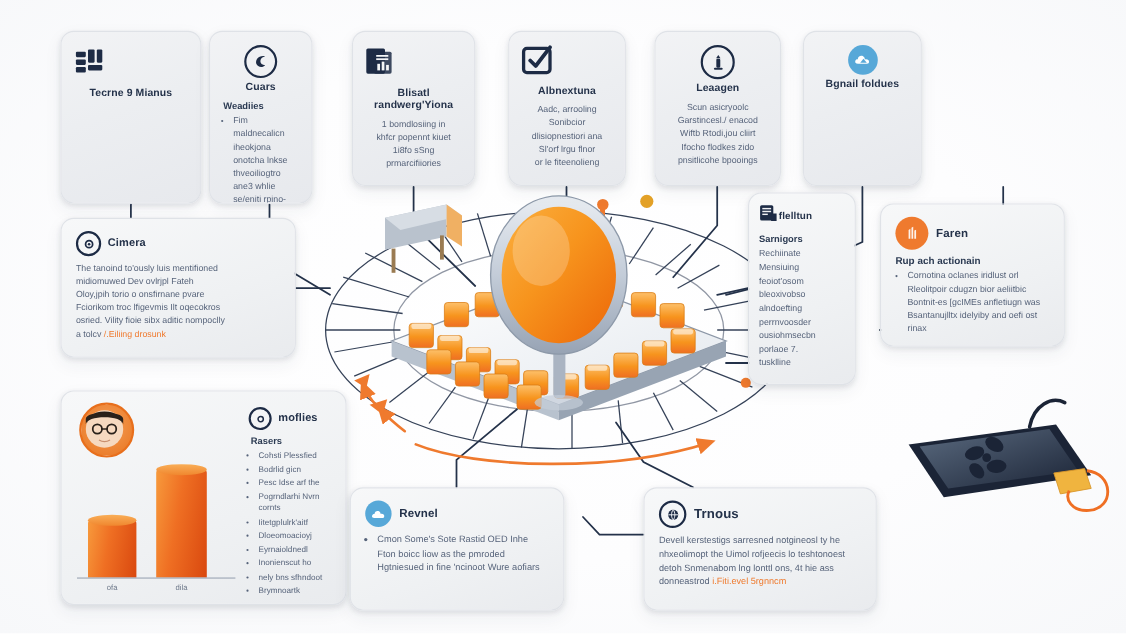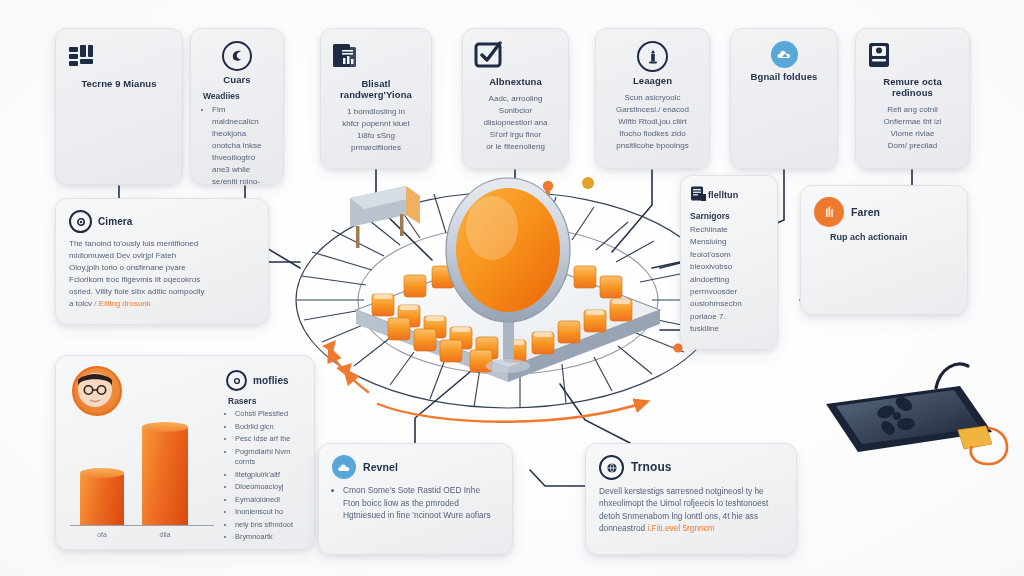--- a/index.html
+++ b/index.html
@@ -348,36 +348,20 @@
   <div class="card" style="left:730px;top:28px;width:108px;height:141px;">
     <span class="card-icon chip blue" style="width:27px;height:27px;">
       <svg width="16" height="13" viewBox="0 0 16 13">
           <path d="M4,10 C1.8,10 1,8.6 1.6,7.2 C2.1,6 3.4,5.8 3.8,6 C3.8,3.4 6.6,2 8.6,3.2 C10,4 10.2,5.4 10.2,6 C12.4,5.4 14.4,6.6 14,8.6 C13.7,10 12.4,10 11.4,10 z" fill="#ffffff"></path>
       <path d="M6,9 L9,5.5 L12,9 z" fill="#57a8d8"></path>
         </svg>
     </span>
     <div class="card-title">Bgnail foldues</div>
   </div>
 
-  <div class="card" style="left:855px;top:28px;width:115px;height:141px;">
-    <span class="card-icon">
-      <svg width="26" height="28" viewBox="0 0 26 28">
-          <rect x="3" y="2" width="20" height="24" rx="2.5" fill="#1d2b45"></rect>
-      <rect x="6" y="5" width="14" height="10" rx="1.5" fill="#f3f5f7"></rect>
-      <circle cx="13" cy="9.5" r="3" fill="#1d2b45"></circle>
-      <rect x="6" y="18" width="14" height="2.6" rx="1.3" fill="#f3f5f7"></rect>
-        </svg></span>
-    <div class="card-title">Remure octa redinous</div>
-    <div class="card-body center">
-      <div>Refi ang cotnli</div>
-      <div>Onfiermae tht izl</div>
-      <div>Viome rlvlae</div>
-      <div>Dom/ preciiad</div>
-    </div>
-  </div>
 
   <div class="card light" style="left:55px;top:198px;width:214px;height:127px;padding:11px 13px;">
     <div class="icon-row">
       <span class="chip navy" style="width:19px;height:19px;">
         <svg width="10" height="10" viewBox="0 0 10 10">
             <circle cx="5" cy="5" r="3.2" fill="none" stroke="#1d2b45" stroke-width="1.6"></circle>
             <circle cx="5" cy="5" r="1.2" fill="#1d2b45"></circle>
           </svg>
       </span>
       <span class="card-title left" style="margin:0;font-size:10px;">Cimera</span>
@@ -477,21 +461,26 @@
         <svg width="16" height="16" viewBox="0 0 16 16">
             <g fill="#ffffff" opacity=".9">
           <path d="M5,13 L5,5 L6.6,4 L6.6,13z"></path>
               <path d="M7.6,13 L7.6,3 L9.2,2.2 L9.2,13z"></path>
               <path d="M10.2,13 L10.2,5.6 L11.8,4.8 L11.8,13z"></path>
         </g>
           </svg>
       </span>
       <span class="card-title left" style="margin:0;font-size:10.5px;">Faren</span>
     </div>
-    <div class="card-sub" style="margin-left:16px;font-size:9px;">Rup ach actionain</div>
+    <div class="card-sub" style="margin-left:0;font-size:9px;">Rup ach actionain</div>
+    <div class="card-body">
+      <ul class="bul">
+          <li>Cornotina oclanes iridlust orl Rleolitpoir cdugzn bior aeliitbic Bontnit-es [gcIMEs anfletiugn was Bsantanujlltx idelyiby and oefi ost rinax</li>
+        </ul>
+    </div>
   </div>
 
   <div class="card light" style="left:318px;top:443px;width:195px;height:112px;padding:11px 13px;">
     <div class="icon-row" style="gap:7px;">
       <span class="chip blue" style="width:24px;height:24px;">
         <svg width="14" height="11" viewBox="0 0 14 11">
             <path d="M3.4,9 C1.4,9 0.8,7.6 1.4,6.4 C1.9,5.4 3,5.2 3.4,5.4 C3.4,3 5.8,1.8 7.6,2.8 C8.8,3.5 9,4.7 9,5.2 C10.9,4.7 12.6,5.8 12.3,7.5 C12,8.9 10.9,9 10,9 z" fill="#ffffff"></path>
           </svg>
       </span>
       <span class="card-title left" style="margin:0;font-size:10.5px;">Revnel</span>

